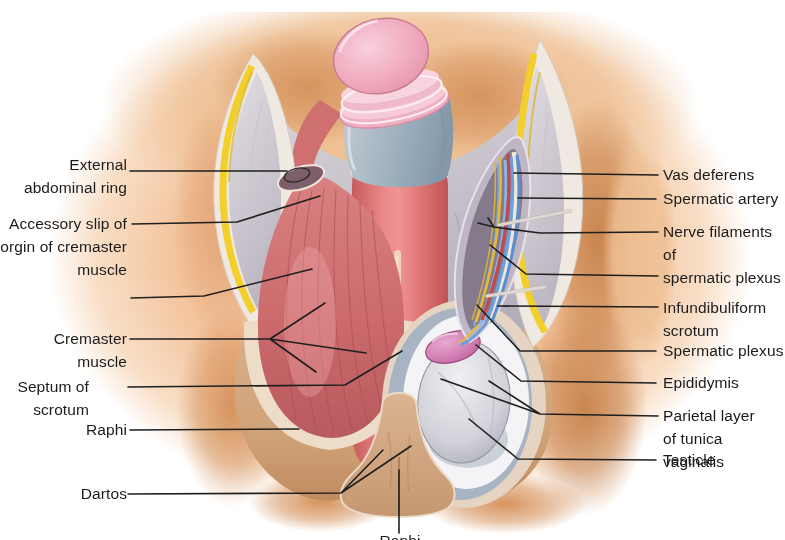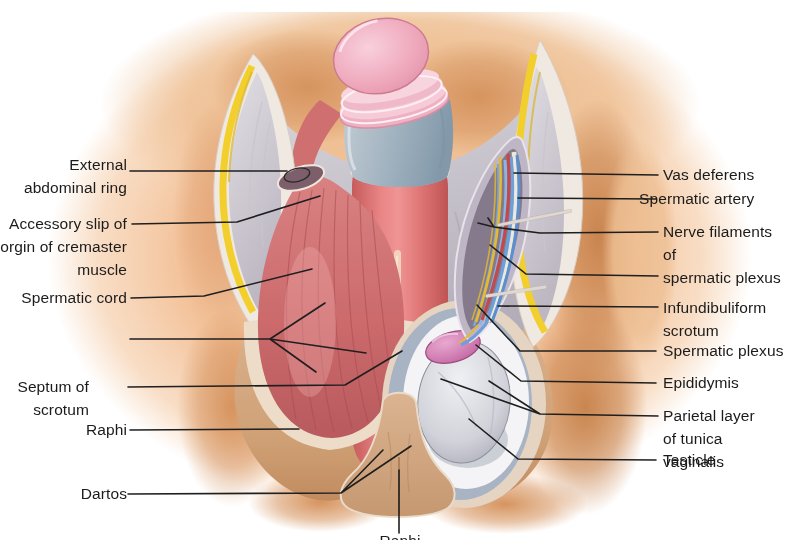--- a/index.html
+++ b/index.html
@@ -238,27 +238,27 @@
       <path d="M658,404 L540,402 M540,402 L489,369 M540,402 L441,367"></path>
       <path d="M656,448 L518,447 L469,407"></path>
     </g>
   </svg>
 
   <div class="lbl left" style="right:658px;top:141px;">External
 abdominal ring</div>
   <div class="lbl left" style="right:658px;top:200px;">Accessory slip of
 orgin of cremaster
 muscle</div>
-  <div class="lbl left" style="right:658px;top:274px;">Spermatic cord</div>
+  <div class="lbl left" style="right:658px;top:315px;">Cremaster muscle</div>
   <div class="lbl left" style="right:696px;top:363px;">Septum of scrotum</div>
   <div class="lbl left" style="right:658px;top:406px;">Raphi</div>
   <div class="lbl left" style="right:658px;top:470px;">Dartos</div>
 
   <div class="lbl right" style="left:663px;top:151px;">Vas deferens</div>
-  <div class="lbl right" style="left:639px;top:175px;">Spermatic artery</div>
+  <div class="lbl right" style="left:663px;top:175px;">Spermatic artery</div>
   <div class="lbl right" style="left:663px;top:208px;">Nerve filaments of
 spermatic plexus</div>
   <div class="lbl right" style="left:663px;top:284px;">Infundibuliform
 scrotum</div>
   <div class="lbl right" style="left:663px;top:327px;">Spermatic plexus</div>
   <div class="lbl right" style="left:663px;top:359px;">Epididymis</div>
   <div class="lbl right" style="left:663px;top:392px;">Parietal layer
 of tunica vaginalis</div>
   <div class="lbl right" style="left:663px;top:436px;">Testicle</div>
 

